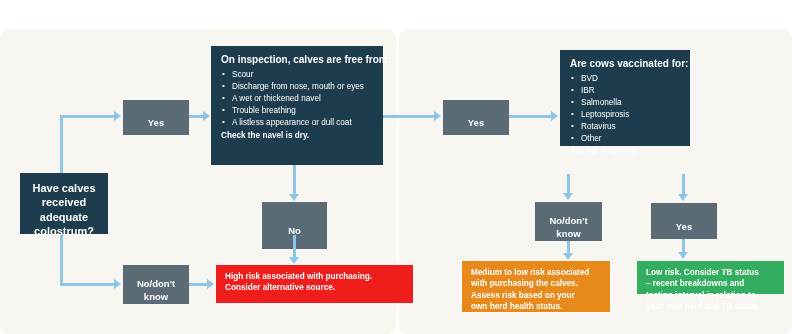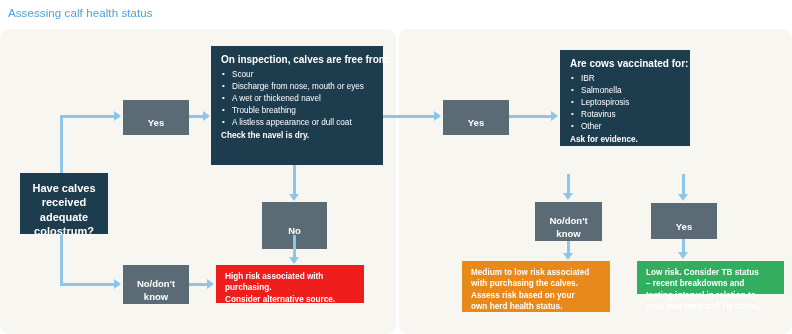--- a/index.html
+++ b/index.html
@@ -81,21 +81,21 @@
   
   #node-yes-left        { left: 123px; top: 100px; width: 66px; height: 35px; }
   #node-nodk-left       { left: 123px; top: 265px; width: 66px; height: 39px; }
   #node-no-middle       { left: 262px; top: 202px; width: 65px; height: 47px; }
 
   #node-inspection {
     left: 211px; top: 46px; width: 172px; height: 119px;
     padding: 8px 9px 6px 10px;
   }
   #node-high-risk {
-    left: 216px; top: 265px; width: 148px; height: 38px;
+    left: 216px; top: 265px; width: 197px; height: 38px;
     padding: 6px 8px 4px 9px;
   }
 
   
   #node-yes-right2      { left: 443px; top: 100px; width: 66px; height: 35px; }
   #node-nodk-right      { left: 535px; top: 202px; width: 67px; height: 39px; }
   #node-yes-right3      { left: 651px; top: 203px; width: 66px; height: 36px; }
 
   #node-vaccination {
     left: 560px; top: 50px; width: 130px; height: 96px;
@@ -176,21 +176,20 @@
     border-left: 5px solid transparent;
     border-right: 5px solid transparent;
     border-top: 7px solid #8fc5e8;
   }
 </style>
 </head>
 <body>
 
 <div id="root">
 
-  <div id="chart-title">Assessing calf health status</div>
 
   <div class="panel" id="panel-left"></div>
   <div class="panel" id="panel-right"></div>
 
   <div class="conn conn-v" style="left:60px; top:115px; height:170px;"></div>
 
   <div class="conn conn-h" style="left:60px; top:115px; width:55px;"></div>
   <div class="arrow arrow-r" style="left:114px; top:111px;"></div>
 
   <div class="conn conn-h" style="left:60px; top:283px; width:55px;"></div>
@@ -263,20 +262,21 @@
 Consider alternative source.</span>
   </div>
 
   <div class="node node-center grey" id="node-yes-right2">
     <span class="node-text lbl">Yes</span>
   </div>
 
   <div class="node navy" id="node-vaccination">
     <div class="box-head">Are cows vaccinated for:</div>
     <ul class="box-list">
+      <li>BVD</li>
       <li>IBR</li>
       <li>Salmonella</li>
       <li>Leptospirosis</li>
       <li>Rotavirus</li>
       <li>Other</li>
     </ul>
     <div class="box-foot">Ask for evidence.</div>
   </div>
 
   <div class="node node-center grey" id="node-nodk-right">

